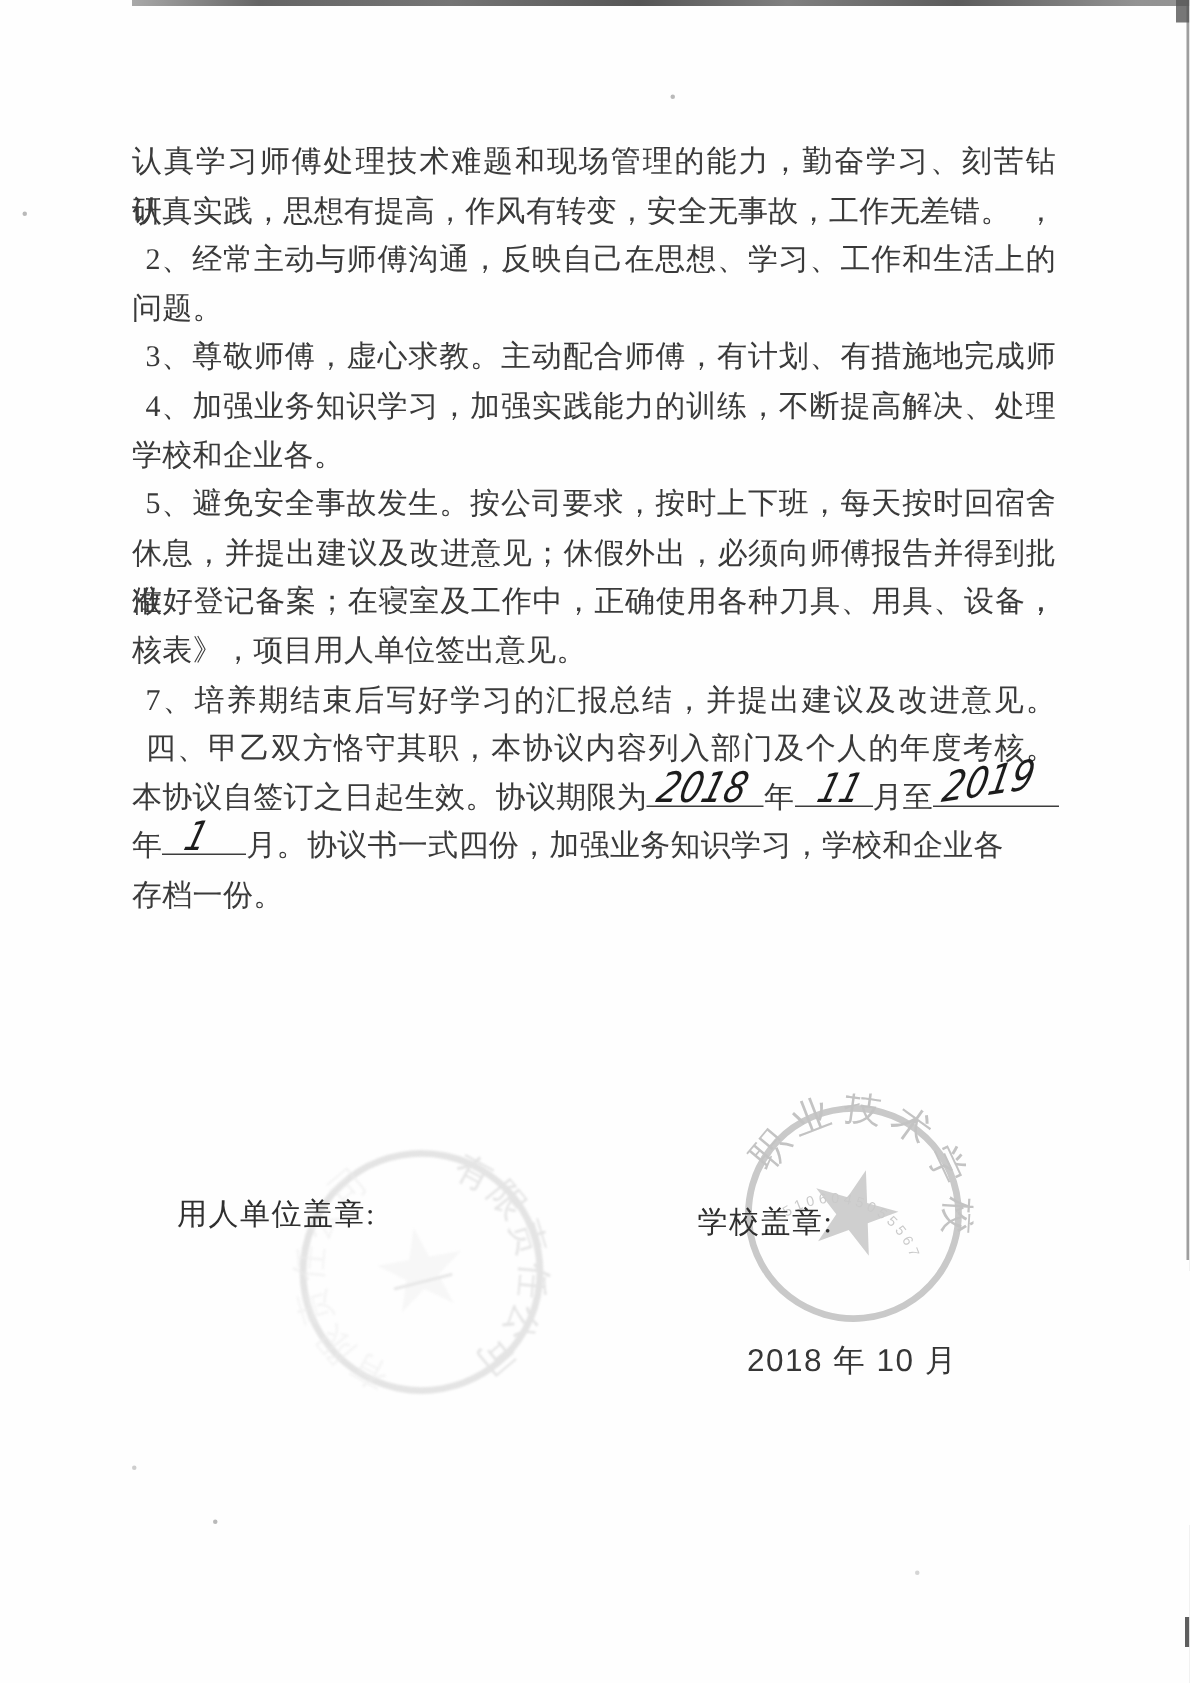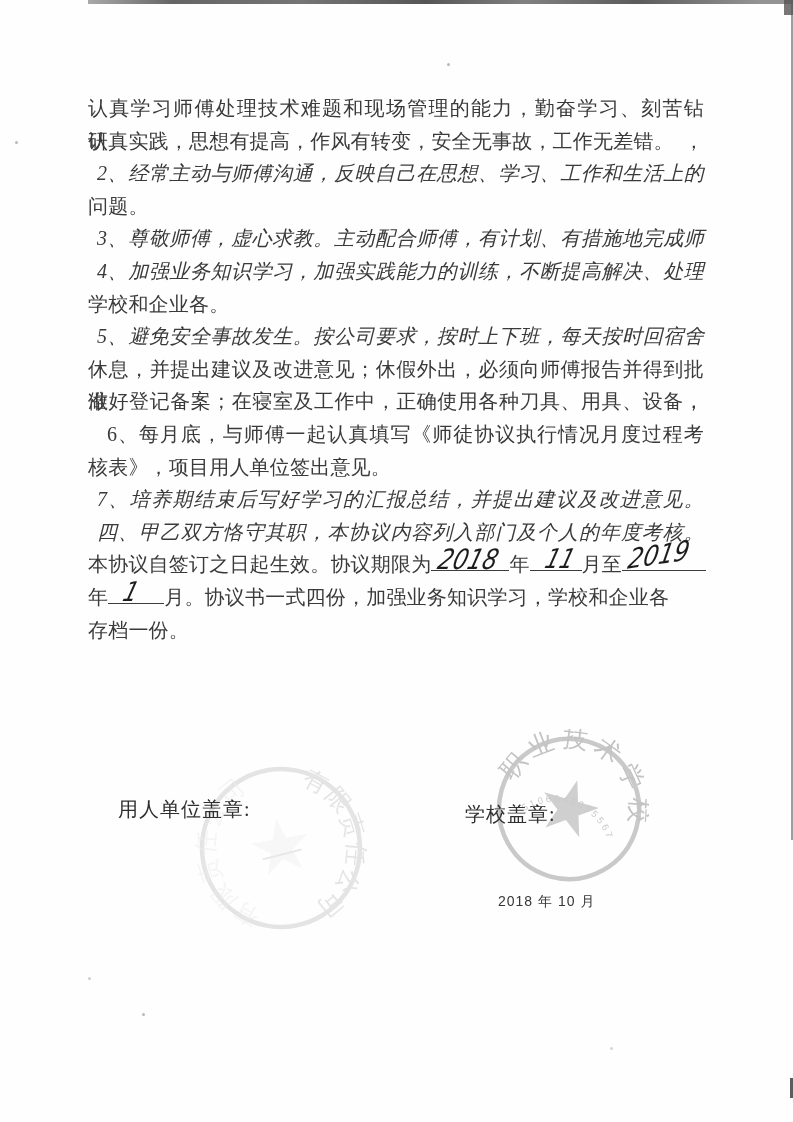--- a/index.html
+++ b/index.html
@@ -13,36 +13,36 @@
   .scan-top{position:absolute;left:88px;top:0;width:705px;height:4px;
     background:linear-gradient(90deg,#9a9a9a 0%,#4a4a4a 12%,#5d5d5d 30%,#383838 48%,#6a6a6a 62%,#3f3f3f 78%,#808080 95%);opacity:.85;}
   .scan-right{position:absolute;right:0;top:0;width:2px;height:840px;background:#7d7d7d;opacity:.75;}
   .scan-corner{position:absolute;right:0;top:0;width:9px;height:15px;background:#555;opacity:.8;}
   .scan-br{position:absolute;right:0;top:1078px;width:3px;height:20px;background:#5e5e5e;}
   .speck{position:absolute;width:3px;height:3px;background:#b9b9b9;border-radius:50%;}
   
   .textblock{position:absolute;left:88px;top:92px;width:616px;}
   .tline{height:32.6px;line-height:32.6px;font-size:20px;white-space:nowrap;letter-spacing:.2px;}
   .tline.just{white-space:normal;text-align:justify;text-align-last:justify;}
-  .ind-s{padding-left:9px;font-style:italic;}
+  .ind-s{padding-left:9px;}
   .ind-m{padding-left:19px;}
   
   .blank{display:inline-block;height:3px;border-bottom:1.8px solid #3d3d3d;position:relative;vertical-align:baseline;}
   .hw{
     position:absolute;bottom:-3px;left:4px;white-space:nowrap;
     font-family:"DejaVu Sans",sans-serif;font-style:italic;color:#1c1c1c;
     font-size:26px;line-height:26px;transform:skewX(-16deg) scale(.88,1.08);transform-origin:left bottom;
   }
   .hw.small{font-size:25px;left:12px;}
   .hw.rise{transform:skewX(-16deg) scale(.88,1.08) rotate(-7deg);}
   
   .sig-label{position:absolute;font-size:20px;letter-spacing:1px;color:#2f2f2f;z-index:3;text-align:center;}
   #employer-label{left:118px;top:796px;}
   #school-label{left:465px;top:801px;}
-  #sign-date{position:absolute;left:498px;top:893px;font-size:14px;
+  #sign-date{position:absolute;left:498px;top:893px;font-size:21px;
     font-family:"Liberation Sans","DejaVu Sans",sans-serif;color:#363636;letter-spacing:1px;z-index:3;}
   .stamp{position:absolute;z-index:1;}
   #company-stamp{left:193px;top:760px;filter:blur(.6px);opacity:.55;}
   #school-stamp{left:489px;top:729px;filter:blur(.35px);opacity:.8;}
 </style>
 </head>
 <body>
 
 <div id="page">
 
@@ -60,21 +60,20 @@
     <div class="tline just">认真学习师傅处理技术难题和现场管理的能力，勤奋学习、刻苦钻研，</div>
     <div class="tline">认真实践，思想有提高，作风有转变，安全无事故，工作无差错。</div>
     <div class="tline just ind-s">2、经常主动与师傅沟通，反映自己在思想、学习、工作和生活上的</div>
     <div class="tline">问题。</div>
     <div class="tline just ind-s">3、尊敬师傅，虚心求教。主动配合师傅，有计划、有措施地完成师</div>
     <div class="tline just ind-s">4、加强业务知识学习，加强实践能力的训练，不断提高解决、处理</div>
     <div class="tline">学校和企业各。</div>
     <div class="tline just ind-s">5、避免安全事故发生。按公司要求，按时上下班，每天按时回宿舍</div>
     <div class="tline just">休息，并提出建议及改进意见；休假外出，必须向师傅报告并得到批准，</div>
     <div class="tline just">做好登记备案；在寝室及工作中，正确使用各种刀具、用具、设备，</div>
-    <div class="tline just ind-m">6、每月底，与师傅一起认真填写《师徒协议执行情况月度过程考</div>
     <div class="tline">核表》，项目用人单位签出意见。</div>
     <div class="tline just ind-s">7、培养期结束后写好学习的汇报总结，并提出建议及改进意见。</div>
     <div class="tline just ind-s">四、甲乙双方恪守其职，本协议内容列入部门及个人的年度考核。</div>
 
     <div class="tline">
       <span>本协议自签订之日起生效。协议期限为</span><span class="blank" style="width:78px"><span class="hw">2018</span></span><span>年</span><span class="blank" style="width:52px"><span class="hw small">11</span></span><span>月至</span><span class="blank" style="width:84px"><span class="hw rise">2019</span></span>
     </div>
     <div class="tline">
       <span>年</span><span class="blank" style="width:56px"><span class="hw small">1</span></span><span>月。协议书一式四份，加强业务知识学习，学校和企业各</span>
     </div>

